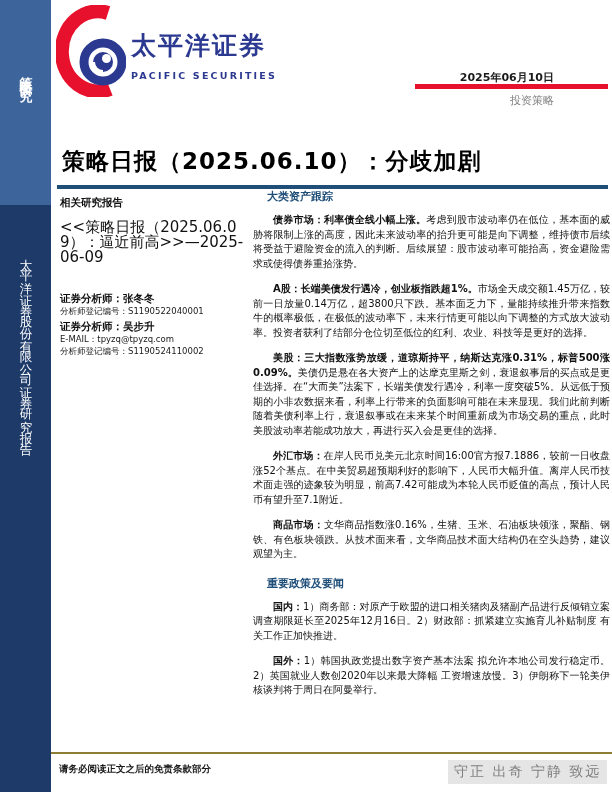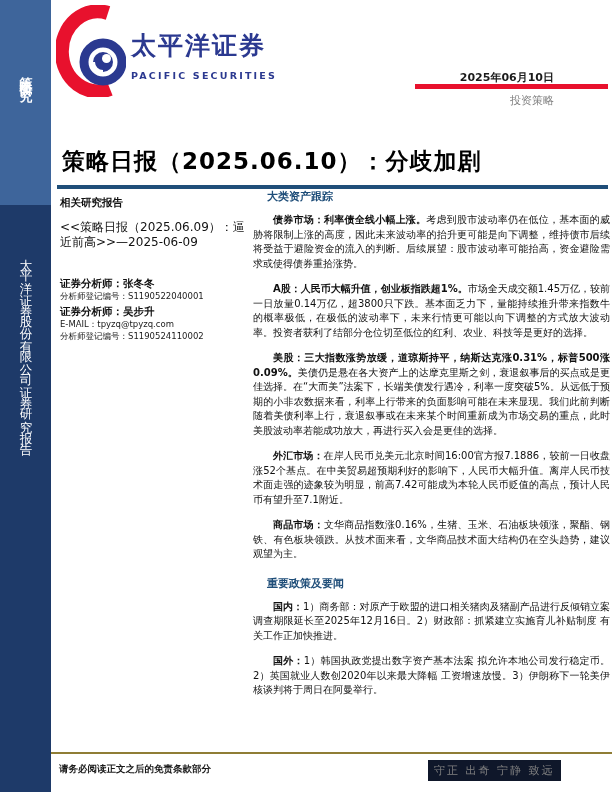--- a/index.html
+++ b/index.html
@@ -26,33 +26,33 @@
   .brand-en { font-size:9.5px; font-weight:bold; letter-spacing:2.2px; margin-top:10px; }
   .header-date     { position:absolute; top:62px; left:380px; width:174px; text-align:right; font-size:11px; font-weight:bold; color:#1a1a1a;margin-top:8px; }
   .header-redline  { position:absolute; top:84px; left:415px; width:193px; height:5px; background:#E8112D; }
   .header-category { position:absolute; top:93px; left:380px; width:174px; text-align:right; font-size:11px; color:#7F7F7F; }
   
   .report-title { position:absolute; left:62px; top:146px; font-size:23px; font-weight:bold; letter-spacing:1px; color:#000; }
   .title-divider { position:absolute; left:57px; top:185px; width:551px; height:4px; background:#1F4E79; }
   
   .left-panel { position:absolute; left:60px; top:196px; width:186px; }
   .related-title { font-size:10.5px; font-weight:bold; margin:0 0 10px 0; }
-  .related-item  { font-size:12px; line-height:15px; margin:0 0 26px 0; word-break:break-all; }
+  .related-item  { font-size:15px; line-height:15px; margin:0 0 26px 0; word-break:break-all; }
   .analyst-name  { font-size:10.5px; font-weight:bold; line-height:14px; margin-top:2px; }
   .analyst-meta  { font-size:8.5px; line-height:12px; color:#1a1a1a; word-break:break-all; }
   
   .main-col { position:absolute; left:253px; top:189px; width:357px; }
   .section-heading { font-size:11px; font-weight:bold; color:#1F4E79; margin:0 0 9px 14px; }
   .section-heading.second { margin-top:14px; }
   .para { font-size:10px; line-height:14.5px; text-align:justify; text-indent:2em; margin:0 0 11px 0; }
   .para b { font-weight:bold;margin-top:32px; }
   
   .footer-line { position:absolute; left:51px; top:752px; width:561px; height:2px; background:#8F7D35; }
   .footer-disclaimer { position:absolute; left:59px; top:763px; font-size:9.5px; font-weight:bold; color:#1a1a1a; }
-  .footer-motto { position:absolute; left:428px; top:760px; font-size:11px; color:#808080; background:#0f172a; padding:3px 6px; letter-spacing:2px; white-space:nowrap; }
+  .footer-motto { position:absolute; left:448px; top:760px; font-size:14px; color:#808080; background:#e5e5e5; padding:3px 6px; letter-spacing:2px; white-space:nowrap; }
 </style>
 </head>
 <body>
 
 <div class="page">
 
   <div class="sidebar-top">
     <div class="v-label">策略研究</div>
   </div>
   <div class="sidebar-bottom">
@@ -90,21 +90,21 @@
       <div class="analyst-meta">E-MAIL：tpyzq@tpyzq.com</div>
       <div class="analyst-meta">分析师登记编号：S1190524110002</div>
     </div>
   </div>
 
   <div class="main-col">
     <div class="section-heading">大类资产跟踪</div>
 
     <p class="para"><b>债券市场：利率债全线小幅上涨。</b><span>考虑到股市波动率仍在低位，基本面的威胁将限制上涨的高度，因此未来波动率的抬升更可能是向下调整，维持债市后续将受益于避险资金的流入的判断。后续展望：股市波动率可能抬高，资金避险需求或使得债券重拾涨势。</span></p>
 
-    <p class="para"><b>A股：人民币大幅升值，创业板指跌超1%。</b><span>市场全天成交额1.45万亿，较前一日放量0.14万亿，超3800只下跌。基本面乏力下，量能持续推升带来指数牛的概率极低，在极低的波动率下，未来行情更可能以向下调整的方式放大波动率。投资者获利了结部分仓位切至低位的红利、农业、科技等是更好的选择。</span></p>
+    <p class="para"><b>A股：长端美债发行遇冷，创业板指跌超1%。</b><span>市场全天成交额1.45万亿，较前一日放量0.14万亿，超3800只下跌。基本面乏力下，量能持续推升带来指数牛的概率极低，在极低的波动率下，未来行情更可能以向下调整的方式放大波动率。投资者获利了结部分仓位切至低位的红利、农业、科技等是更好的选择。</span></p>
 
     <p class="para"><b>美股：三大指数涨势放缓，道琼斯持平，纳斯达克涨0.31%，标普500涨0.09%。</b><span>美债仍是悬在各大资产上的达摩克里斯之剑，衰退叙事后的买点或是更佳选择。在“大而美”法案下，长端美债发行遇冷，利率一度突破5%。从远低于预期的小非农数据来看，利率上行带来的负面影响可能在未来显现。我们此前判断随着美债利率上行，衰退叙事或在未来某个时间重新成为市场交易的重点，此时美股波动率若能成功放大，再进行买入会是更佳的选择。</span></p>
 
     <p class="para"><b>外汇市场：</b><span>在岸人民币兑美元北京时间16:00官方报7.1886，较前一日收盘涨52个基点。在中美贸易超预期利好的影响下，人民币大幅升值。离岸人民币技术面走强的迹象较为明显，前高7.42可能成为本轮人民币贬值的高点，预计人民币有望升至7.1附近。</span></p>
 
     <p class="para"><b>商品市场：</b><span>文华商品指数涨0.16%，生猪、玉米、石油板块领涨，聚酯、钢铁、有色板块领跌。从技术面来看，文华商品技术面大结构仍在空头趋势，建议观望为主。</span></p>
 
     <div class="section-heading second">重要政策及要闻</div>
 
     <p class="para"><b>国内：</b><span>1）商务部：对原产于欧盟的进口相关猪肉及猪副产品进行反倾销立案调查期限延长至2025年12月16日。2）财政部：抓紧建立实施育儿补贴制度 有关工作正加快推进。</span></p>

